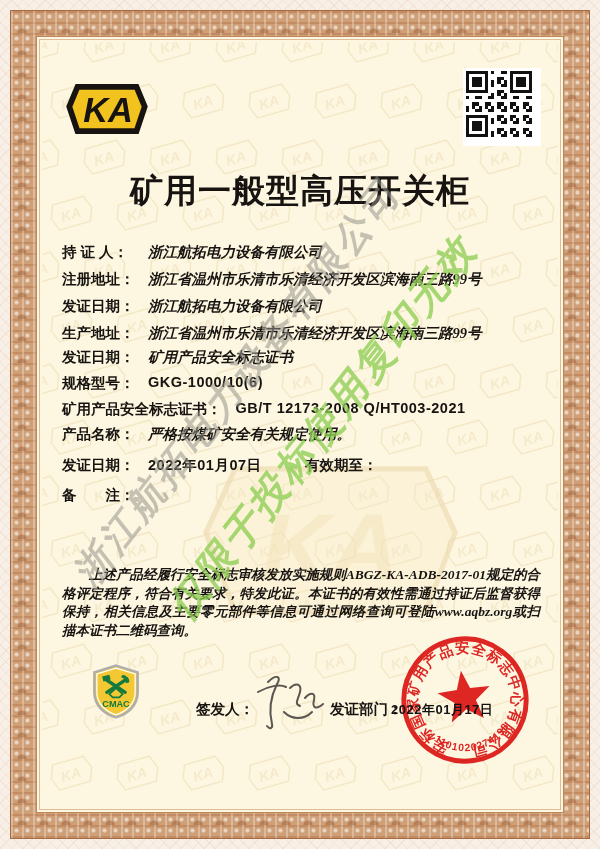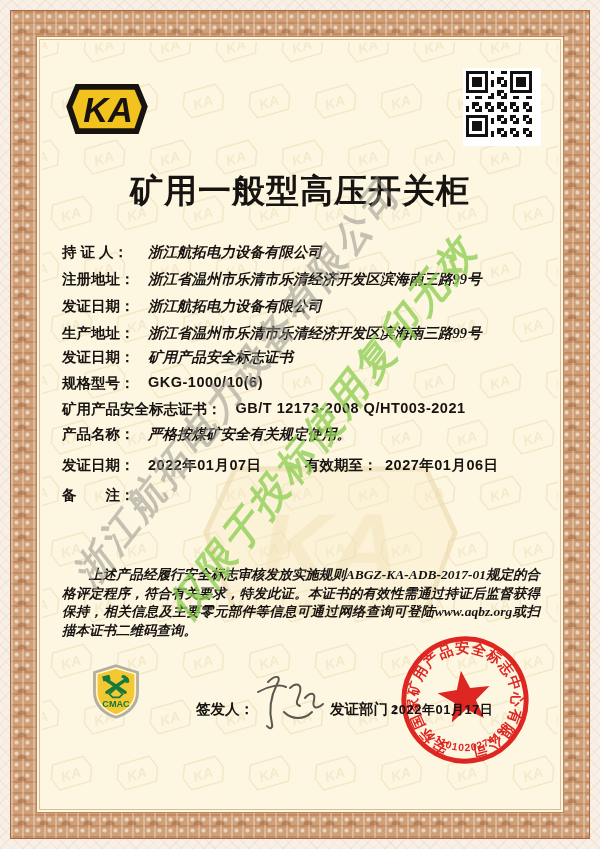--- a/index.html
+++ b/index.html
@@ -712,21 +712,20 @@
     </div>
     <div class="row r8">
       <span class="lbl">产品名称：</span>
       <span class="val kai">严格按煤矿安全有关规定使用。</span>
     </div>
 
     <div class="row r-issue">
       <span class="lbl">发证日期：</span>
       <span class="val tech">2022年01月07日</span>
       <span class="lbl2">有效期至：</span>
-      <span class="val2 tech">2027年01月06日</span>
     </div>
     <div class="row r-remark">
       <span class="lbl">备　　注：</span>
     </div>
 
     <div class="para">上述产品经履行安全标志审核发放实施规则ABGZ-KA-ADB-2017-01规定的合格评定程序，符合有关要求，特发此证。本证书的有效性需通过持证后监督获得保持，相关信息及主要零元部件等信息可通过网络查询可登陆www.aqbz.org或扫描本证书二维码查询。</div>
 
     <svg class="cmac" width="50" height="55" viewBox="0 0 60 66">
       <path d="M30,2 L56,10 L56,34 C56,50 44,60 30,64 C16,60 4,50 4,34 L4,10 Z" fill="#f3c833" stroke="#aeaeae" stroke-width="3"></path>
       <path d="M30,5 L53,12 L53,34 C53,48 42,57 30,61 C18,57 7,48 7,34 L7,12 Z" fill="none" stroke="#fff" stroke-width="1.5"></path>

